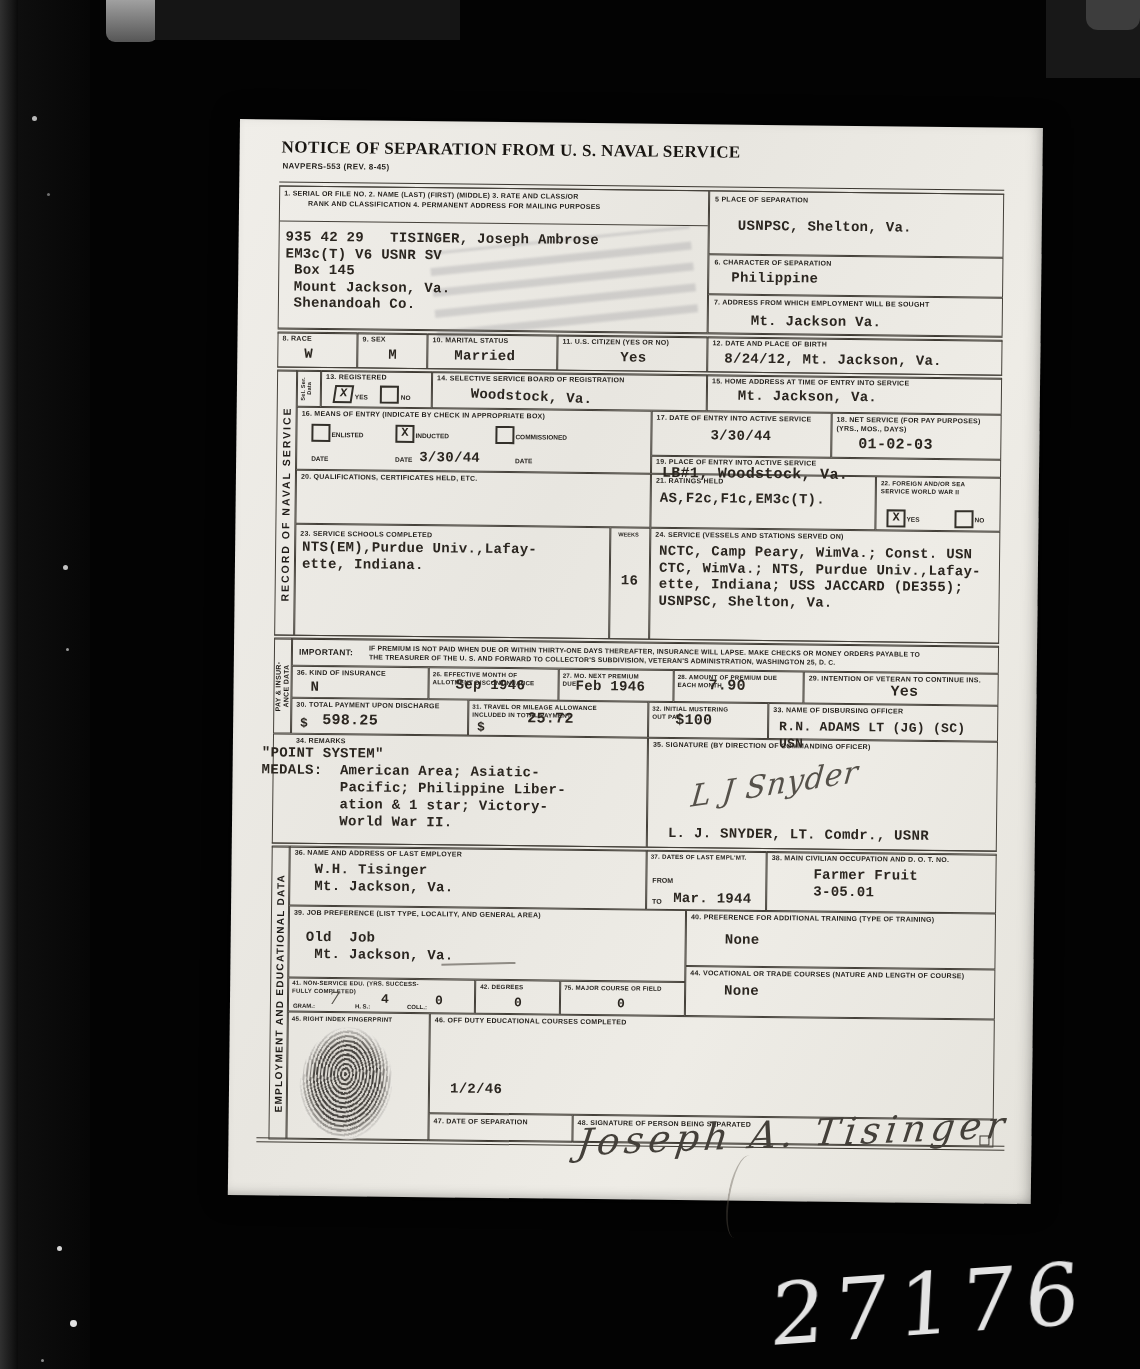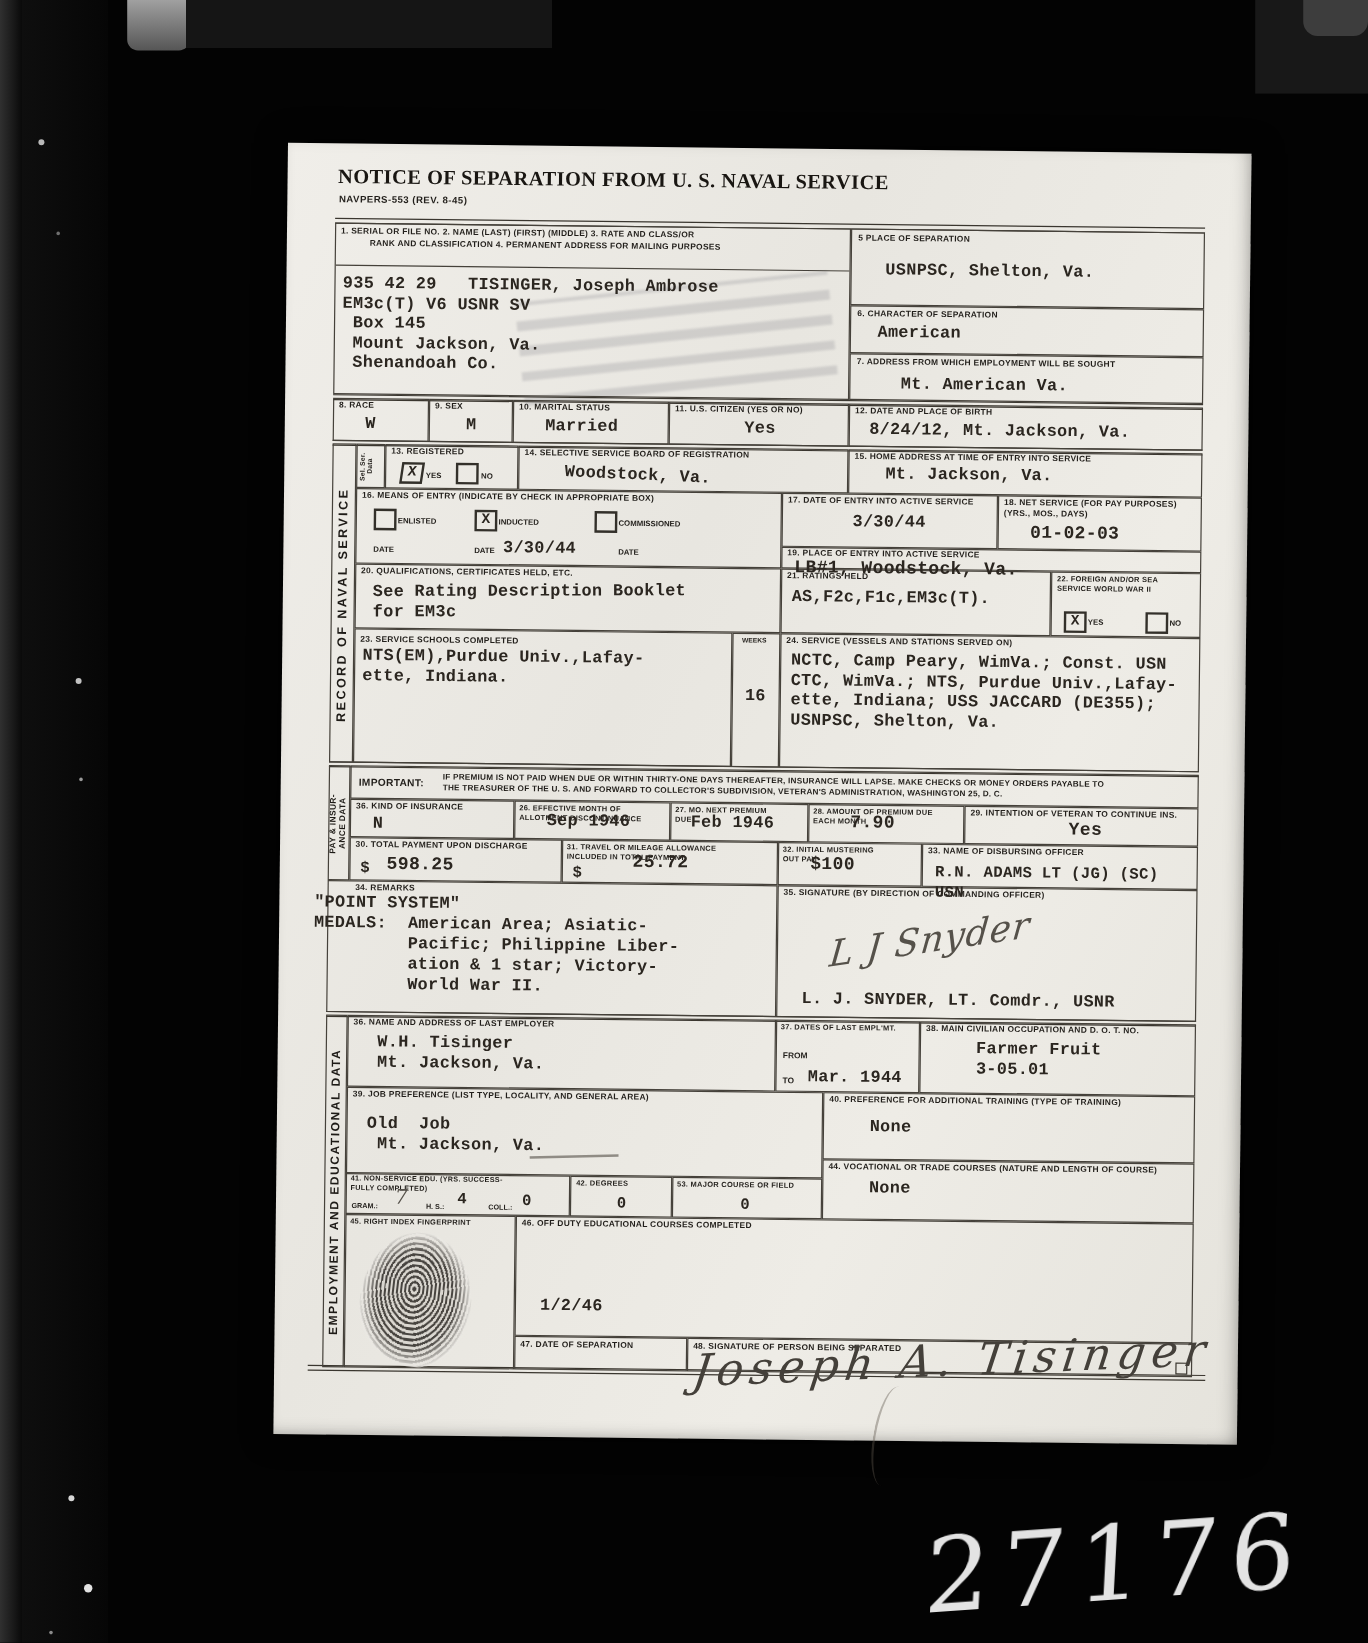--- a/index.html
+++ b/index.html
@@ -95,25 +95,25 @@
  Mount Jackson, Va.
  Shenandoah Co.</div>
   </div>
 
   <div class="cell" style="left:470px;top:66px;width:295px;height:64px">
     <div class="lbl" style="left:5px;top:4px">5  PLACE OF SEPARATION</div>
     <div class="typed" style="left:28px;top:26px">USNPSC, Shelton, Va.</div>
   </div>
   <div class="cell" style="left:470px;top:130px;width:295px;height:40px">
     <div class="lbl" style="left:5px;top:3px">6.  CHARACTER OF SEPARATION</div>
-    <div class="typed" style="left:22px;top:14px">American</div>
+    <div class="typed" style="left:22px;top:14px">Philippine</div>
   </div>
   <div class="cell" style="left:470px;top:170px;width:295px;height:39px">
     <div class="lbl" style="left:5px;top:3px">7.  ADDRESS FROM WHICH EMPLOYMENT WILL BE SOUGHT</div>
-    <div class="typed" style="left:42px;top:17px">Mt. American Va.</div>
+    <div class="typed" style="left:42px;top:17px">Mt. Jackson Va.</div>
   </div>
 
   <div class="cell" style="left:40px;top:212px;width:80px;height:36px">
     <div class="lbl" style="left:4px;top:2px">8.  RACE</div>
     <div class="typed" style="left:26px;top:13px">W</div>
   </div>
   <div class="cell" style="left:120px;top:212px;width:70px;height:36px">
     <div class="lbl" style="left:4px;top:2px">9.  SEX</div>
     <div class="typed" style="left:30px;top:13px">M</div>
   </div>
@@ -176,22 +176,20 @@
 (YRS., MOS., DAYS)</div>
     <div class="typed lg" style="left:26px;top:23px">01-02-03</div>
   </div>
   <div class="cell" style="left:415px;top:332px;width:350px;height:18px">
     <div class="lbl" style="left:4px;top:1px">19.  PLACE OF ENTRY INTO ACTIVE SERVICE</div>
     <div class="typed lg" style="left:10px;top:9px">LB#1, Woodstock, Va.</div>
   </div>
 
   <div class="cell" style="left:60px;top:350px;width:355px;height:54px">
     <div class="lbl" style="left:4px;top:2px">20.  QUALIFICATIONS, CERTIFICATES HELD, ETC.</div>
-    <div class="typed" style="left:14px;top:13px;transform:rotate(-.8deg)">See Rating Description Booklet
-for EM3c</div>
   </div>
   <div class="cell" style="left:415px;top:350px;width:225px;height:54px">
     <div class="lbl" style="left:4px;top:2px">21.  RATINGS HELD</div>
     <div class="typed" style="left:8px;top:15px">AS,F2c,F1c,EM3c(T).</div>
   </div>
   <div class="cell" style="left:640px;top:350px;width:125px;height:54px">
     <div class="lbl xs" style="left:4px;top:2px;width:115px">22.  FOREIGN AND/OR SEA
 SERVICE WORLD WAR II</div>
     <div class="cb" style="left:10px;top:32px">X</div>
     <div class="cbl" style="left:30px;top:38px">YES</div>
@@ -327,21 +325,21 @@
     <div class="cbl" style="left:66px;top:24px;font-size:6px">H. S.:</div>
     <div class="typed sm" style="left:92px;top:12px">4</div>
     <div class="cbl" style="left:118px;top:24px;font-size:6px">COLL.:</div>
     <div class="typed sm" style="left:146px;top:13px">0</div>
   </div>
   <div class="cell" style="left:245px;top:858px;width:85px;height:34px">
     <div class="lbl xs" style="left:4px;top:2px">42.  DEGREES</div>
     <div class="typed sm" style="left:38px;top:14px">0</div>
   </div>
   <div class="cell" style="left:330px;top:858px;width:125px;height:34px">
-    <div class="lbl xs" style="left:3px;top:2px">53.  MAJOR COURSE OR FIELD</div>
+    <div class="lbl xs" style="left:3px;top:2px">75.  MAJOR COURSE OR FIELD</div>
     <div class="typed sm" style="left:56px;top:14px">0</div>
   </div>
 
   <div class="cell" style="left:58px;top:892px;width:142px;height:128px">
     <div class="lbl xs" style="left:3px;top:2px;width:134px">45.  RIGHT INDEX FINGERPRINT</div>
     <div class="fingerprint"></div>
   </div>
   <div class="cell" style="left:200px;top:892px;width:565px;height:100px">
     <div class="lbl" style="left:4px;top:2px">46.  OFF DUTY EDUCATIONAL COURSES COMPLETED</div>
     <div class="typed" style="left:20px;top:66px">1/2/46</div>

